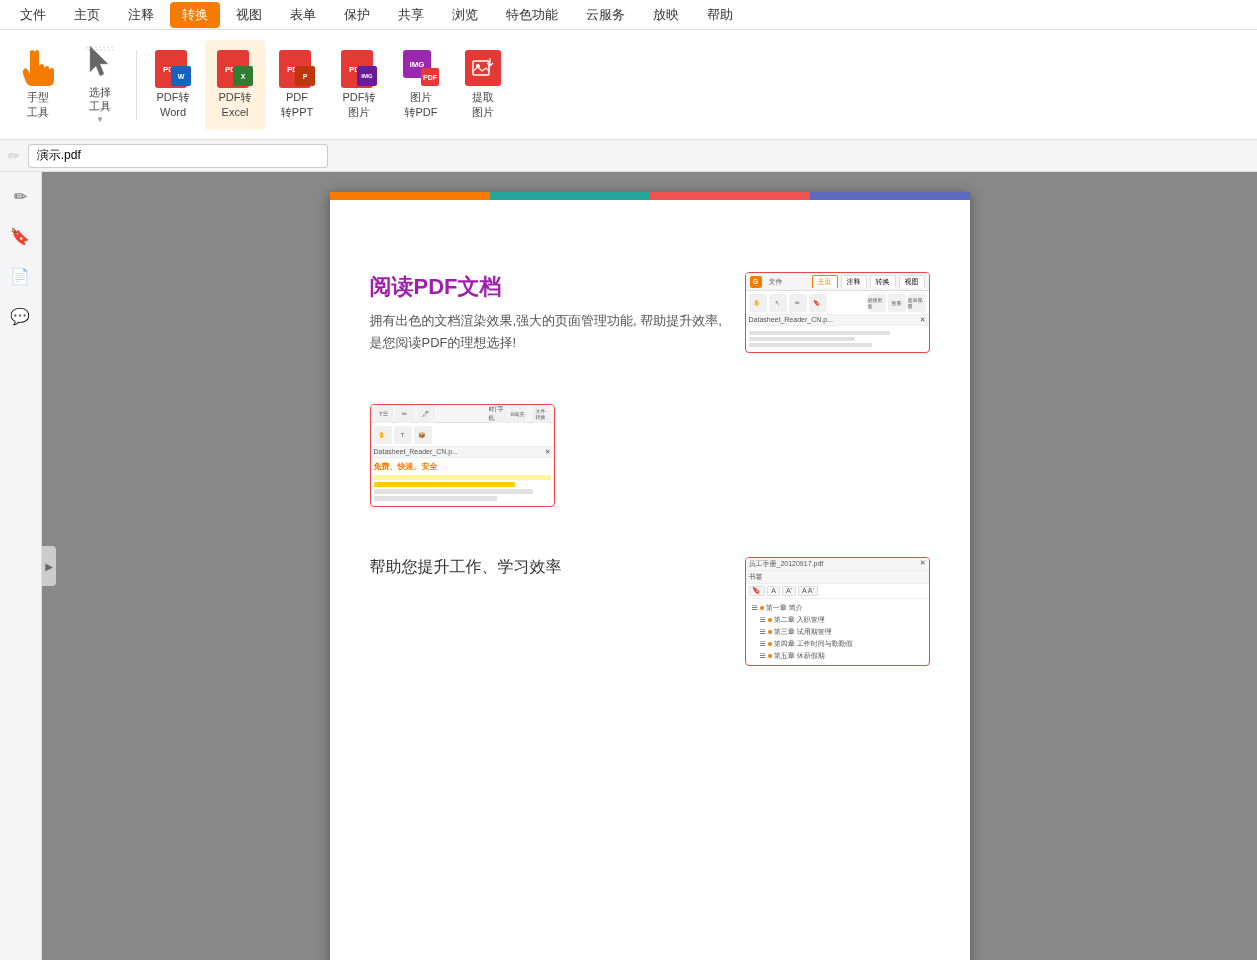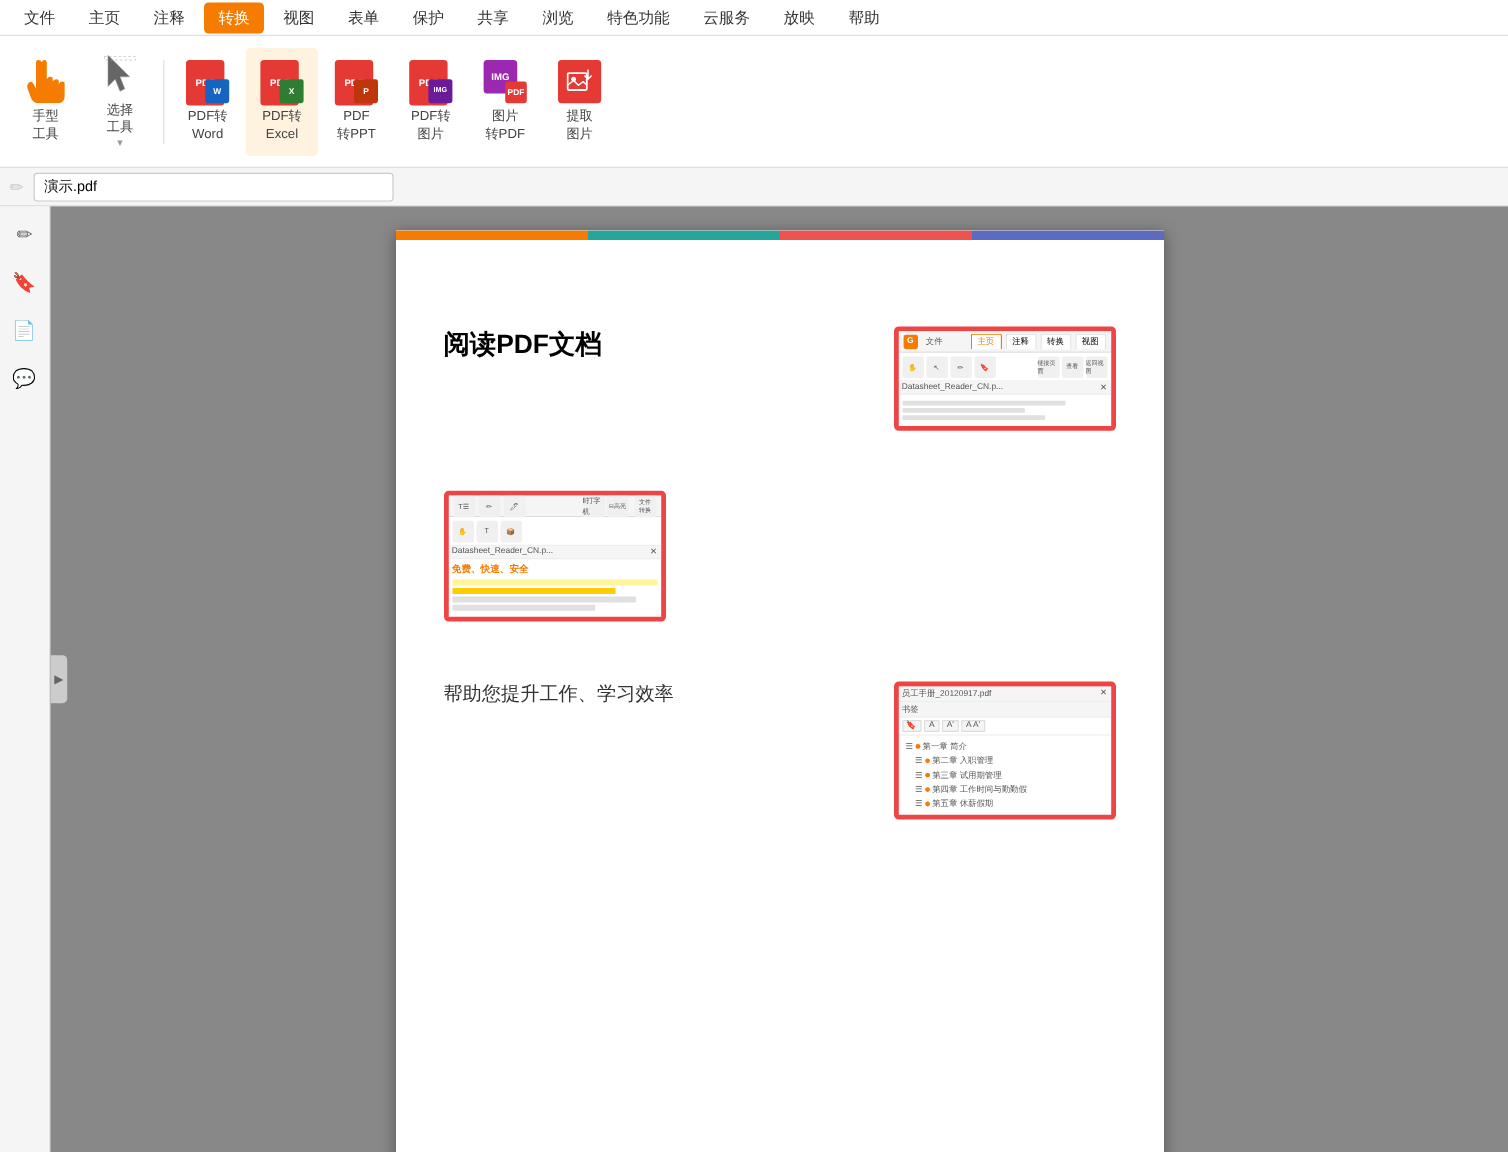--- a/index.html
+++ b/index.html
@@ -223,21 +223,21 @@
     }
     .pdf-bar-seg { flex: 1; }
 
     
     .pdf-section { margin-bottom: 50px; margin-top: 30px; }
     .section-inner { display: flex; gap: 20px; align-items: flex-start; }
     .section-text { flex: 1; }
     .section-title-zh {
       font-size: 22px;
       font-weight: bold;
-      color: #000000;
+      color: #a21caf;
       margin-bottom: 8px;
     }
     .section-subtitle {
       font-size: 16px;
       color: #333;
       margin-bottom: 10px;
     }
     .section-desc {
       font-size: 13px;
       color: #555;
@@ -268,21 +268,21 @@
       color: #666;
       padding: 2px 16px 6px;
     }
 
     
     .tool-btn.highlighted { background: #fff3e0; }
 
     
     .preview-window {
       width: 185px;
-      border: 4px solid #ef4444;
+      border: 1px solid #ef4444;
       border-radius: 4px;
       overflow: hidden;
       background: #fff;
       font-size: 7px;
     }
     .pw-titlebar {
       background: #f5f5f5;
       height: 18px;
       display: flex;
       align-items: center;
@@ -444,20 +444,22 @@
         <div class="pdf-bar-seg" style="background:#f57c00;"></div>
         <div class="pdf-bar-seg" style="background:#26a69a;"></div>
         <div class="pdf-bar-seg" style="background:#ef5350;"></div>
         <div class="pdf-bar-seg" style="background:#5c6bc0;"></div>
       </div>
 
       <div class="pdf-section" style="margin-top:40px;">
         <div class="section-inner">
           <div class="section-text">
             <div class="section-title-zh">阅读PDF文档</div>
+            <div class="section-desc">拥有出色的文档渲染效果,强大的页面管理功能,
+帮助提升效率,是您阅读PDF的理想选择!</div>
           </div>
 
           <div class="preview-window">
             <div class="pw-titlebar">
               <div class="pw-orange-sq">G</div>
               <div style="font-size:7px;color:#555;flex:1;padding-left:4px;">文件</div>
               <div class="pw-tab" style="background:#fff;border-color:#f57c00;color:#f57c00;font-size:7px;">主页</div>
               <div class="pw-tab" style="font-size:7px;">注释</div>
               <div class="pw-tab" style="font-size:7px;">转换</div>
               <div class="pw-tab" style="font-size:7px;">视图</div>

